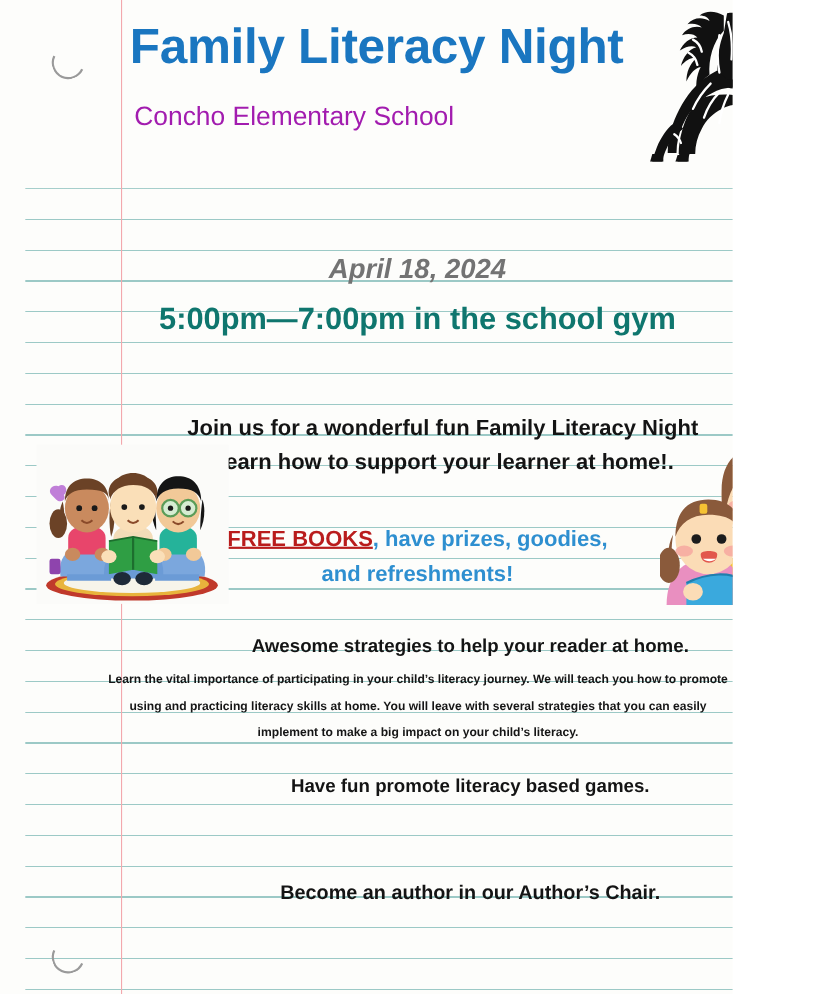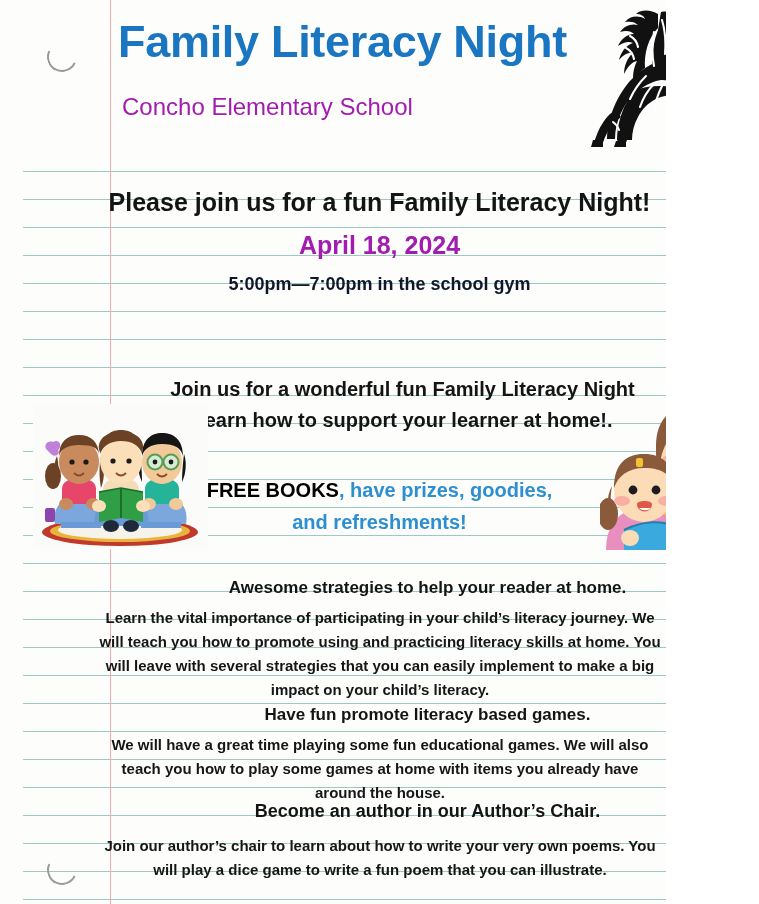--- a/index.html
+++ b/index.html
@@ -101,58 +101,60 @@
     white-space: nowrap;
   }
   .hdr-black {
     font-size: 25px;
     font-weight: bold;
     color: #141414;
   }
   .hdr-blue {
     font-size: 25px;
     font-weight: bold;
-    color: #a21caf;
+    color: #737373;
+    font-style: italic;
   }
   .hdr-blue-lg {
-    font-size: 18px;
-    font-weight: bold;
-    color: #0f172a;
+    font-size: 28px;
+    font-weight: bold;
+    color: #0f766e;
   }
   .mid-black {
     font-size: 20px;
     font-weight: bold;
     color: #141414;
     margin-left: 23px;
   }
   .mid-blue {
     font-size: 20px;
     font-weight: bold;
     color: #2e8fd0;
   }
   .mid-blue strong {
-    color: #000000;
-    font-weight: bold;
+    color: #b91c1c;
+    font-weight: bold;
+    text-decoration: underline;
   }
   .sec-head {
     font-size: 17px;
     font-weight: bold;
     color: #141414;
     margin-left: 48px;
   }
   .sec-head.alt {
     font-size: 18px;
   }
 
   .para {
     position: absolute;
     left: 95px;
     width: 570px;
     text-align: center;
-    font-size: 15px;
+    font-size: 11px;
     font-weight: bold;
     color: #161616;
     line-height: 24px;
   }
 
   
   .kids {
     position: absolute;
     left: 33px;
     top: 404px;
@@ -249,21 +251,20 @@
           <path d="M60 46 C64 48 67 52 68 57"></path>
           <path d="M140 80 C146 80 152 81 157 84"></path>
           <path d="M138 90 C144 90 150 91 155 94"></path>
           <path d="M136 99 C142 99 148 100 152 103"></path>
           <path d="M47 120 C50 122 52 125 53 128"></path>
           <path d="M128 112 C131 115 133 118 134 122"></path>
         </g>
       </svg>
     </div>
 
-    <div class="cline hdr-black" style="top:188px">Please join us for a fun  Family Literacy Night!</div>
     <div class="cline hdr-blue" style="top:231px">April 18, 2024</div>
     <div class="cline hdr-blue-lg" style="top:274px">5:00pm—7:00pm in the school gym</div>
 
     <div class="cline mid-black" style="top:378px">Join us for a wonderful fun Family Literacy Night</div>
     <div class="cline mid-black" style="top:409px">Learn how to support your learner at home!.</div>
 
     <div class="cline mid-blue" style="top:479px">
       <strong>FREE BOOKS</strong><span>, have prizes, goodies,</span>
     </div>
     <div class="cline mid-blue" style="top:511px">and refreshments!</div>
@@ -384,19 +385,17 @@
           <ellipse cx="30" cy="140" rx="9" ry="8" fill="#fbdcb6"></ellipse>
           <ellipse cx="128" cy="140" rx="9" ry="8" fill="#fbdcb6"></ellipse>
         </g>
       </svg>
     </div>
 
     <div class="cline sec-head" style="top:578px">Awesome strategies to help your reader at home.</div>
     <div class="para" style="top:606px">Learn the vital importance of participating in your child’s literacy journey. We will teach you how to promote using and practicing literacy skills at home. You will leave with several strategies that you can easily implement to make a big impact on your child’s literacy.</div>
 
     <div class="cline sec-head" style="top:705px">Have fun promote literacy based games.</div>
-    <div class="para" style="top:733px">We will have a great time playing some fun educational games. We will also teach you how to play some games at home with items you already have around the house.</div>
 
     <div class="cline sec-head alt" style="top:801px; font-family:'Liberation Sans', sans-serif;">Become an author in our Author’s Chair.</div>
-    <div class="para" style="top:834px">Join our author’s chair to learn about how to write your very own poems. You will play a dice game to write a fun poem  that you can illustrate.</div>
 
   </div>
 </div>
 
 </body></html>

